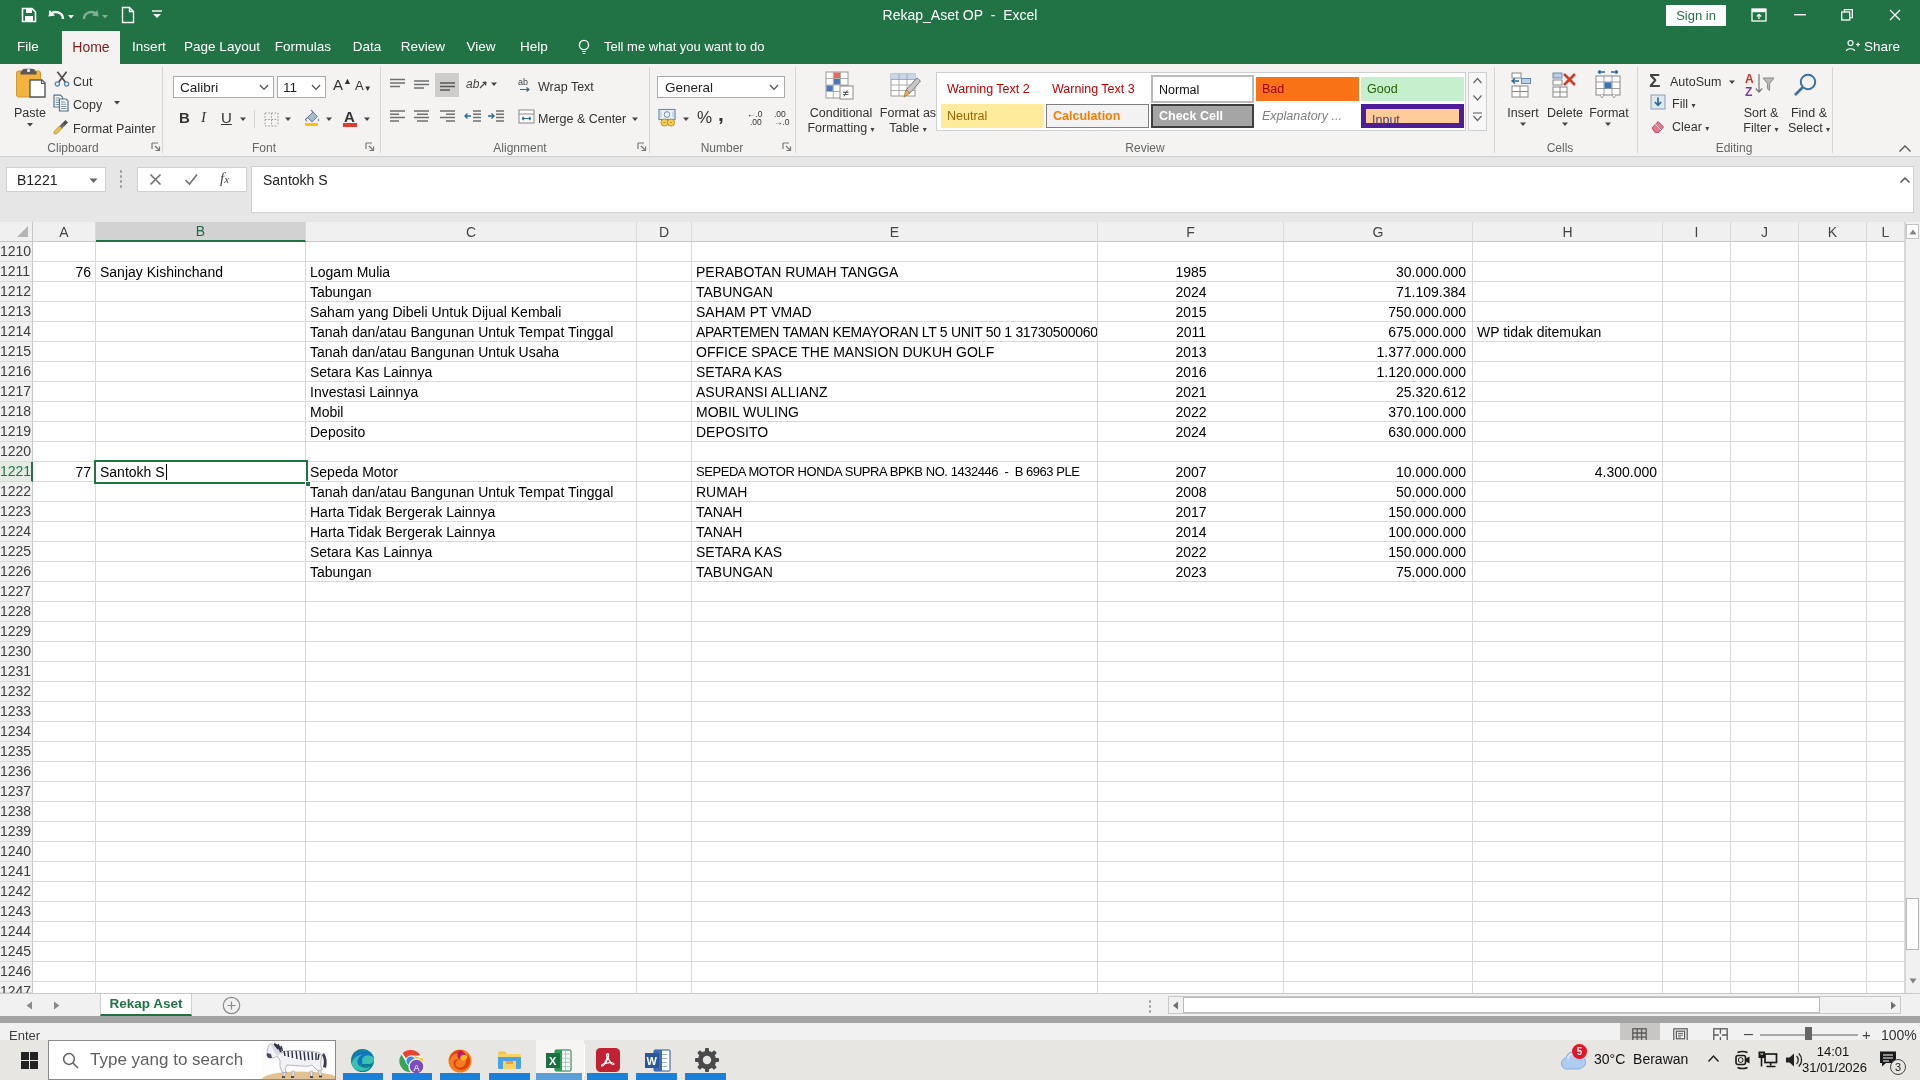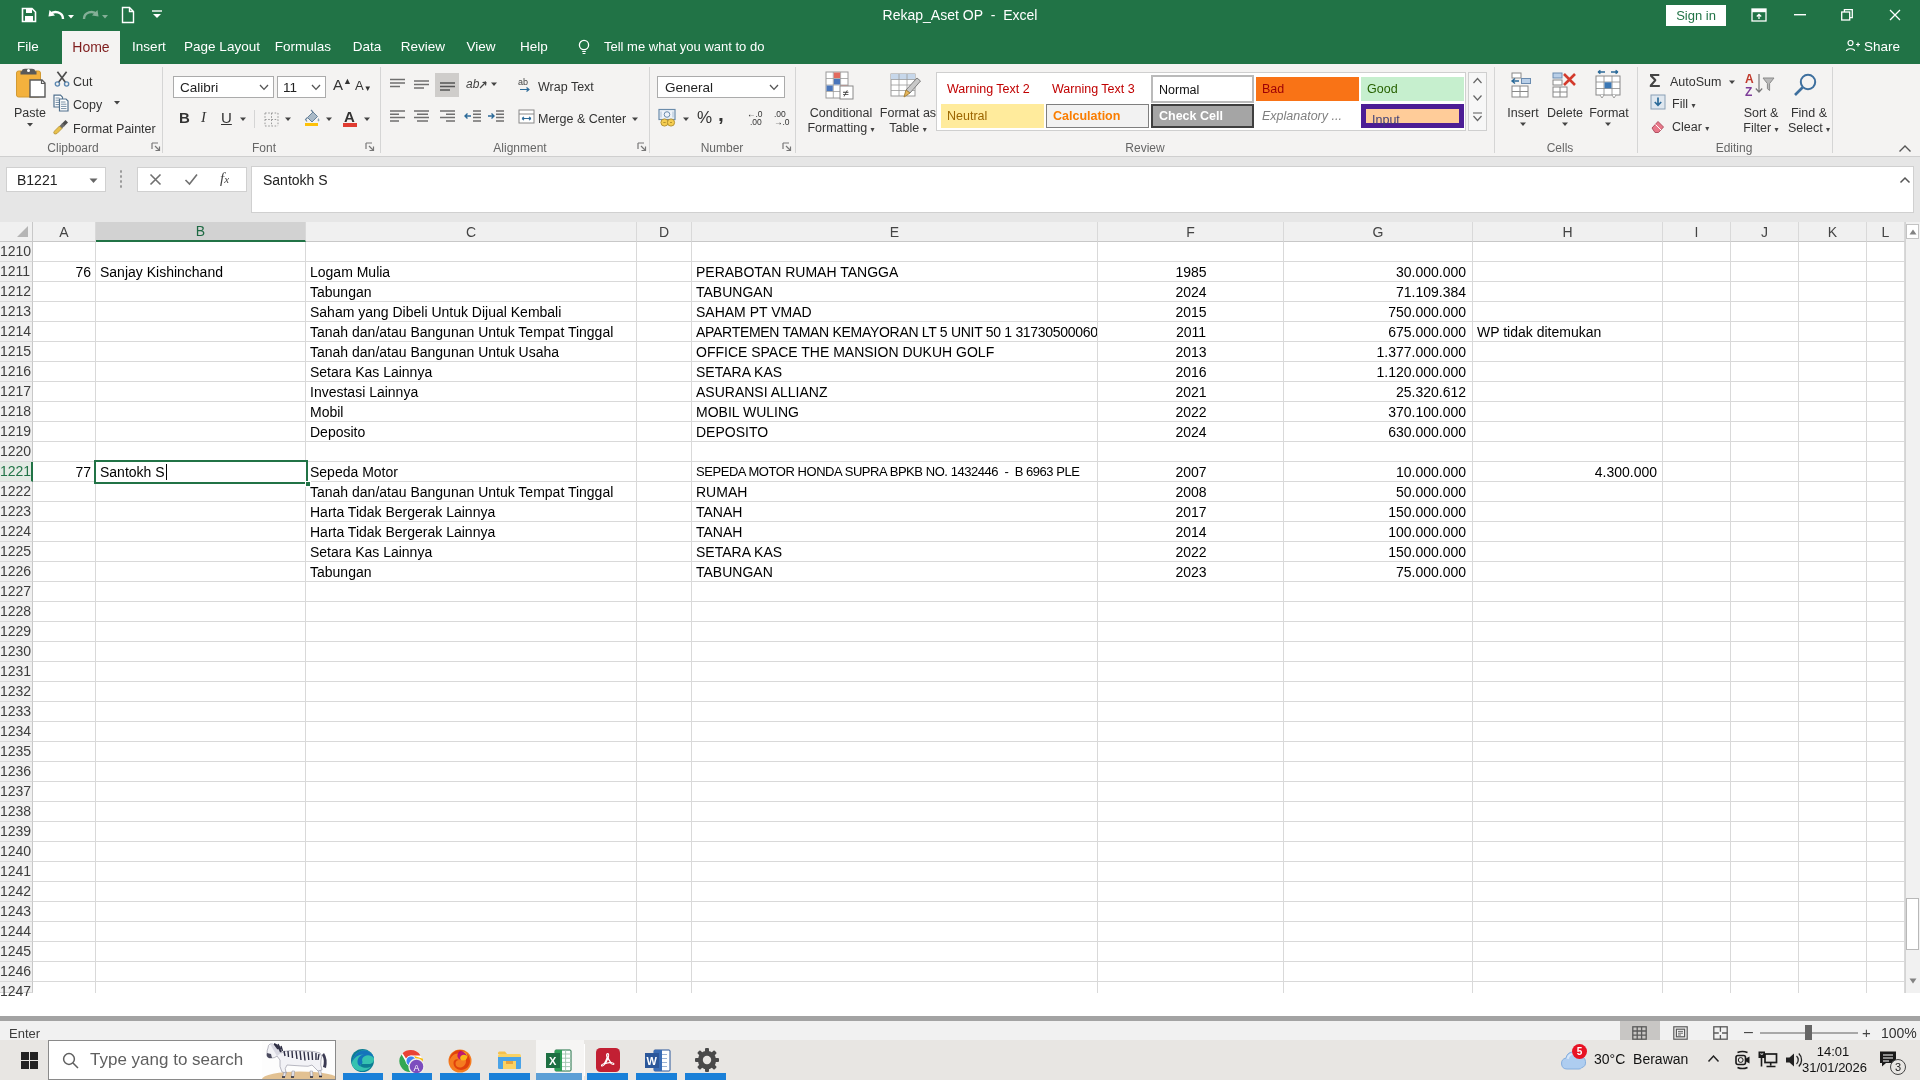--- a/index.html
+++ b/index.html
@@ -22,21 +22,21 @@
 #fbar { position:absolute; left:0; top:157px; width:1920px; height:65px; background:#e6e6e6; }
 .fbox { position:absolute; background:#fff; border:1px solid #d0d0d0; }
 
 #grid { position:absolute; left:0; top:222px; width:1920px; height:771px; background:#fff; }
 .colh { position:absolute; top:0; height:20px; background:#f0f0f0; border-right:1px solid #d9d9d9; border-bottom:1px solid #c8c8c8; color:#444; font-size:14px; text-align:center; line-height:20px; }
 .rowh { position:absolute; left:0; width:33px; background:#f0f0f0; border-right:1px solid #c8c8c8; border-bottom:1px solid #d9d9d9; color:#3d3d3d; font-size:14px; text-align:right; padding-right:3px; line-height:19px; height:20px; }
 .cell { position:absolute; height:20px; font-size:14px; color:#000; line-height:20px; white-space:nowrap; overflow:hidden; }
 .vline { position:absolute; top:20px; width:1px; background:#d9d9d9; }
 
 #sheettabs { position:absolute; left:0; top:993px; width:1920px; height:23px; background:#f1f1f1; border-top:1px solid #c8c8c8; }
-#statusbar { position:absolute; left:0; top:1016px; width:1920px; height:24px; background:#f1f1f1; border-top:5px solid #a3a3a3; font-size:14px; color:#3d3d3d; }
+#statusbar { position:absolute; left:0; top:1016px; width:1920px; height:24px; background:#f1f1f1; border-top:7px solid #a3a3a3; font-size:14px; color:#3d3d3d; }
 #taskbar { position:absolute; left:0; top:1040px; width:1920px; height:40px; background:#e8e6e3; }
 </style>
 </head>
 <body>
 <div id="root">
   <div id="titlebar">
 
     <svg class="abs" style="left:21px;top:7px;" width="16" height="16" viewBox="0 0 16 16">
         <path d="M1.5 1.5 H11 L14.5 5 V14.5 H1.5 Z" fill="none" stroke="#fff" stroke-width="1.6"></path>
         <rect x="4" y="9" width="8" height="5.5" fill="#fff"></rect>
@@ -561,20 +561,42 @@
 <div class="abs" style="left:1905px;top:0;width:15px;height:771px;background:#f1f1f1;border-left:1px solid #d4d4d4;"></div>
 <div class="abs" style="left:1906px;top:2px;width:13px;height:15px;background:#fff;border:1px solid #c3c3c3;"></div>
 <svg class="abs" style="left:1909px;top:7px;" width="8" height="6" viewBox="0 0 8 6">
         <path d="M0.5 5.5 L4 0.5 7.5 5.5z" fill="#838383"></path>
       </svg>
 <div class="abs" style="left:1906px;top:676px;width:13px;height:52px;background:#fff;border:1px solid #b8b8b8;"></div>
 <svg class="abs" style="left:1909px;top:756px;" width="8" height="6" viewBox="0 0 8 6">
         <path d="M0.5 0.5 L4 5.5 7.5 0.5z" fill="#838383"></path>
       </svg>
     </div>
+  <div id="sheettabs">
+    <svg class="abs" style="left:25px;top:7px;" width="8" height="9" viewBox="0 0 8 9">
+        <path d="M7 0.5 L1.5 4.5 7 8.5z" fill="#8a8a8a"></path>
+      </svg>
+    <svg class="abs" style="left:53px;top:7px;" width="8" height="9" viewBox="0 0 8 9">
+        <path d="M1 0.5 L6.5 4.5 1 8.5z" fill="#8a8a8a"></path>
+      </svg>
+    <div class="abs" style="left:100px;top:0;width:92px;height:22px;background:#fff;border-left:1px solid #d0d0d0;border-right:1px solid #d0d0d0;border-bottom:2px solid #217346;color:#217346;font-weight:bold;font-size:13.5px;text-align:center;line-height:20px;">Rekap Aset</div>
+    <svg class="abs" style="left:222px;top:2px;" width="19" height="19" viewBox="0 0 19 19">
+        <circle cx="9.5" cy="9.5" r="8.2" fill="none" stroke="#8a8a8a" stroke-width="1.2"></circle>
+        <path d="M9.5 5.5 v8 M5.5 9.5 h8" stroke="#8a8a8a" stroke-width="1.2"></path>
+      </svg>
+    <div class="abs" style="left:1148px;top:5px;width:4px;height:14px;background-image:radial-gradient(circle,#9a9a9a 1px,transparent 1.3px);background-size:4px 5px;"></div>
+    <div class="abs" style="left:1168px;top:2px;width:733px;height:18px;background:#f1f1f1;border:1px solid #c8c8c8;"></div>
+    <svg class="abs" style="left:1172px;top:7px;" width="7" height="9" viewBox="0 0 7 9">
+        <path d="M6 0.5 L1 4.5 6 8.5z" fill="#6f6f6f"></path>
+      </svg>
+    <div class="abs" style="left:1183px;top:3px;width:637px;height:16px;background:#fff;border:1px solid #b8b8b8;"></div>
+    <svg class="abs" style="left:1890px;top:7px;" width="7" height="9" viewBox="0 0 7 9">
+        <path d="M1 0.5 L6 4.5 1 8.5z" fill="#6f6f6f"></path>
+      </svg>
+  </div>
   <div id="statusbar">
     <span style="position:absolute;left:9px;top:5px;font-size:13px;">Enter</span>
     <div class="abs" style="left:1620px;top:0;width:40px;height:24px;background:#c8c6c4;"></div>
     <svg class="abs" style="left:1632px;top:5px;" width="15" height="14" viewBox="0 0 15 14">
         <rect x="0.8" y="0.8" width="13.4" height="12.4" fill="none" stroke="#5a5a5a" stroke-width="1.3"></rect>
         <path d="M0.8 5 h13.4 M0.8 9.2 h13.4 M5.2 0.8 v12.4 M9.6 0.8 v12.4" stroke="#5a5a5a" stroke-width="1.3"></path>
       </svg>
     <svg class="abs" style="left:1673px;top:5px;" width="15" height="14" viewBox="0 0 15 14">
         <rect x="0.8" y="0.8" width="13.4" height="12.4" fill="none" stroke="#5a5a5a" stroke-width="1.2"></rect>
         <rect x="3.4" y="3.2" width="8.2" height="7.6" fill="none" stroke="#5a5a5a" stroke-width="1.2"></rect>

